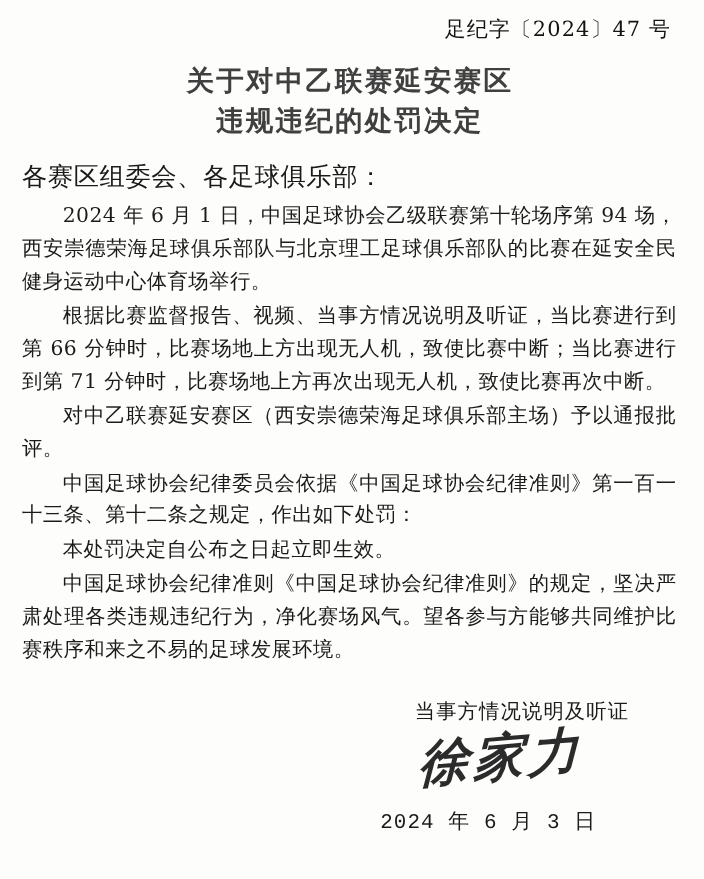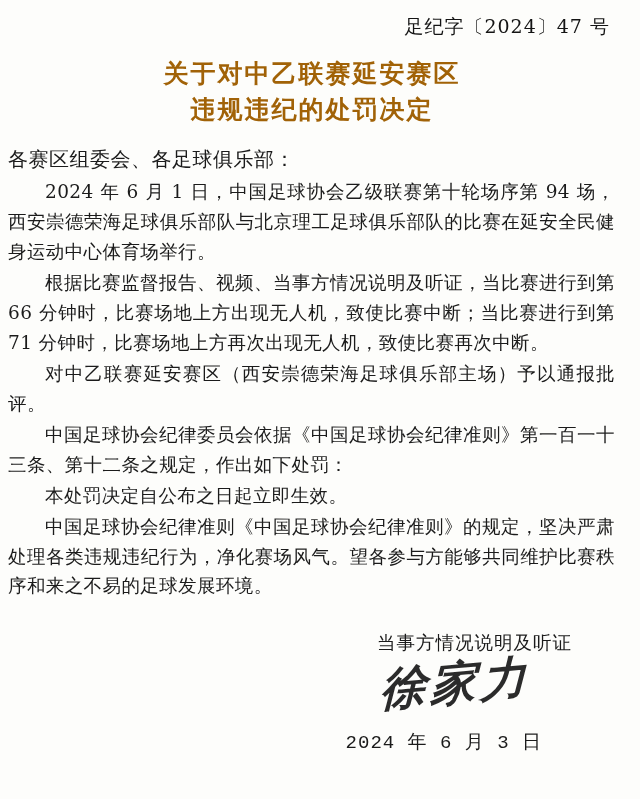--- a/index.html
+++ b/index.html
@@ -12,46 +12,46 @@
     height: 799px;
     font-family: "DejaVu Serif", "Liberation Serif", serif;
     color: #1b1b1b;
     overflow: hidden;
   }
   .page {
     position: relative;
     width: 640px;
     height: 799px;
     box-sizing: border-box;
-    padding: 10px 24px 0 8px;
+    padding: 10px 24px 0 20px;
     background: #fdfdfb;
   }
   .doc-number {
     text-align: right;
     font-size: 19px;
     letter-spacing: 1px;
     padding-right: 6px;
     margin-top: 4px;
     margin-bottom: 16px;
     color: #141414;
   }
   .title {
     text-align: center;
     font-weight: bold;
     font-size: 25px;
     line-height: 1.45;
     letter-spacing: 2px;
-    color: #a16207;
+    color: #404040;
     margin-bottom: 14px;
   }
   .title-line {
     display: block;
   }
   .salutation {
-    font-size: 20px;
+    font-size: 23px;
     letter-spacing: 0.5px;
     line-height: 1.62;
     margin-bottom: 2px;
   }
   .para {
     font-size: 18.5px;
     line-height: 1.62;
     letter-spacing: 0.4px;
     text-align: justify;
     text-indent: 2em;

